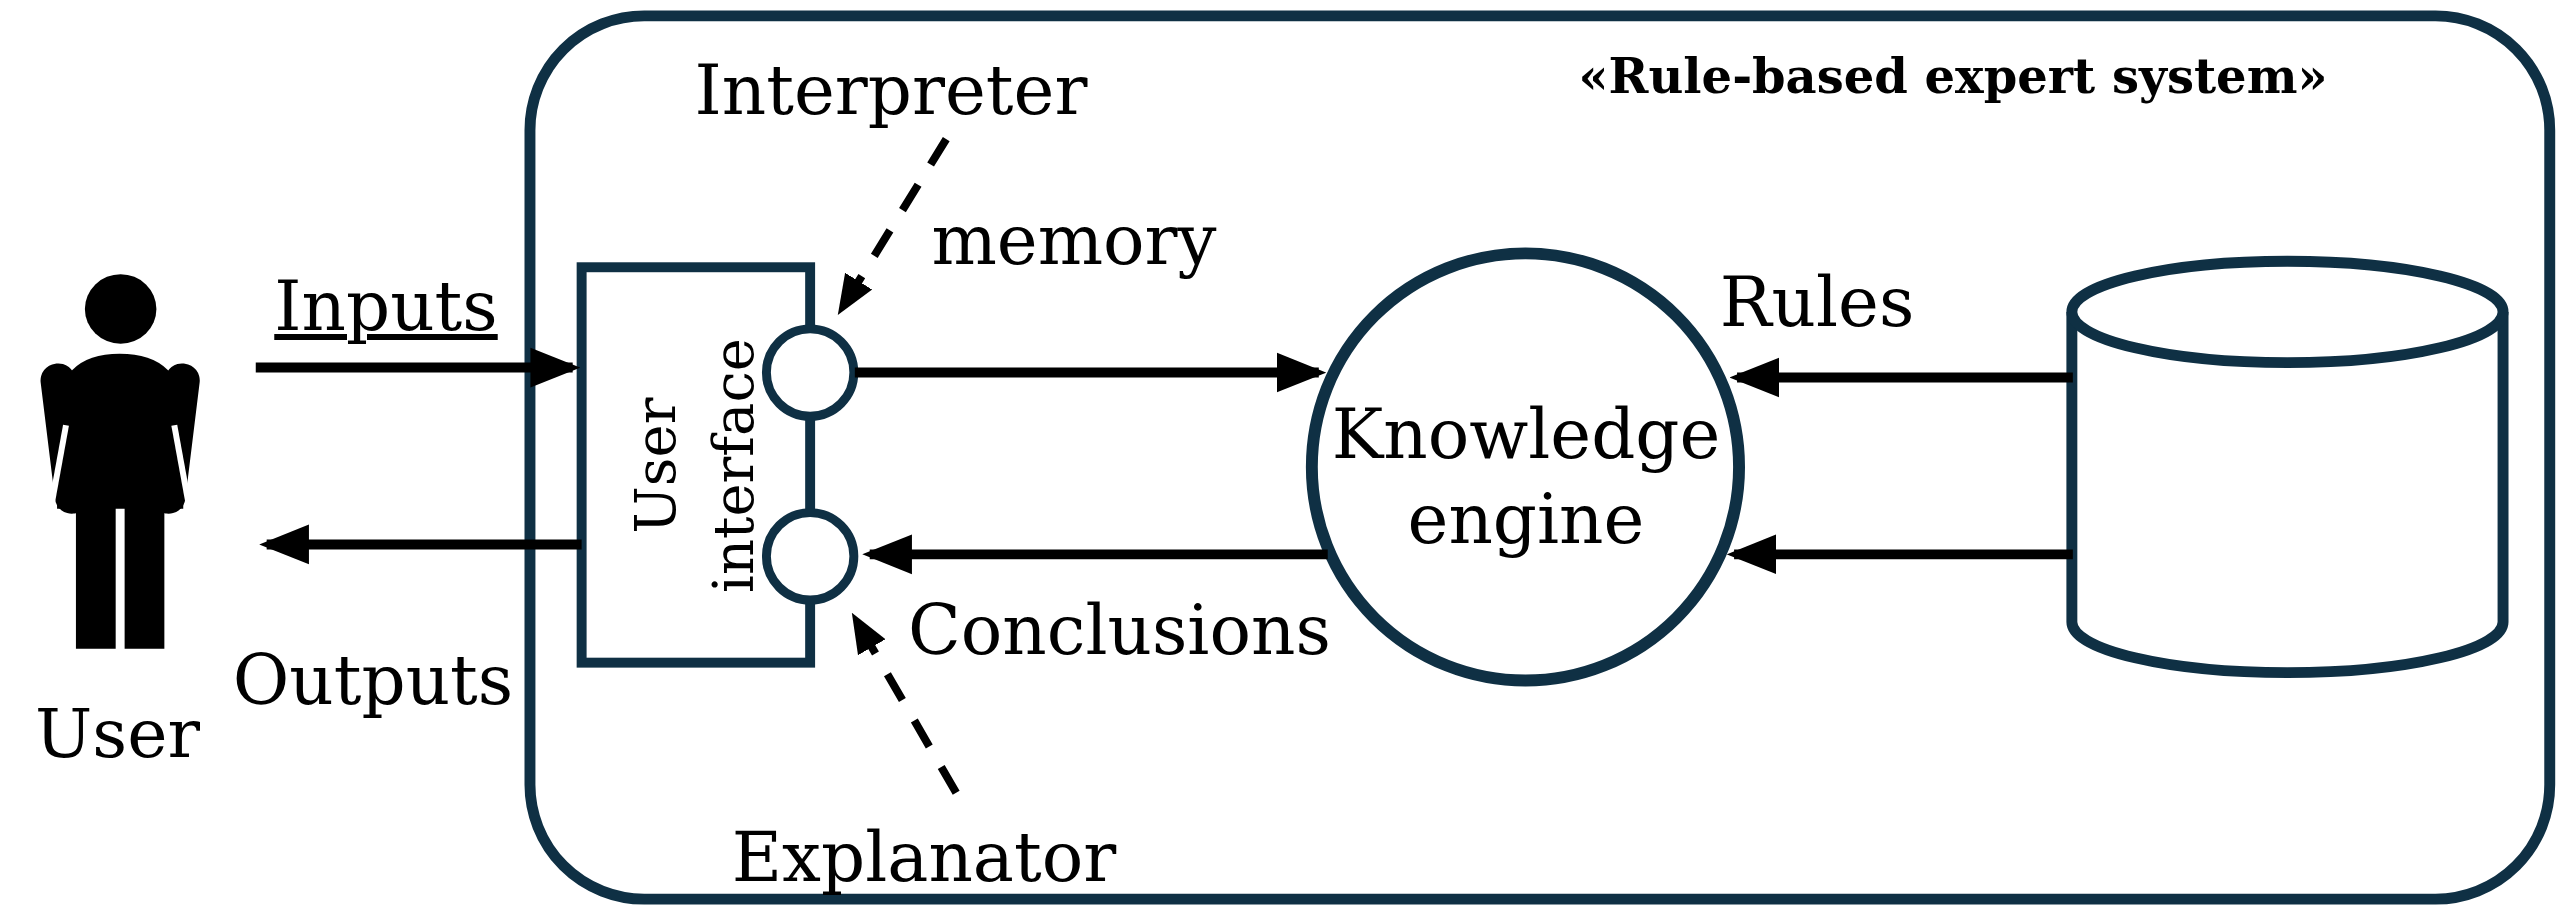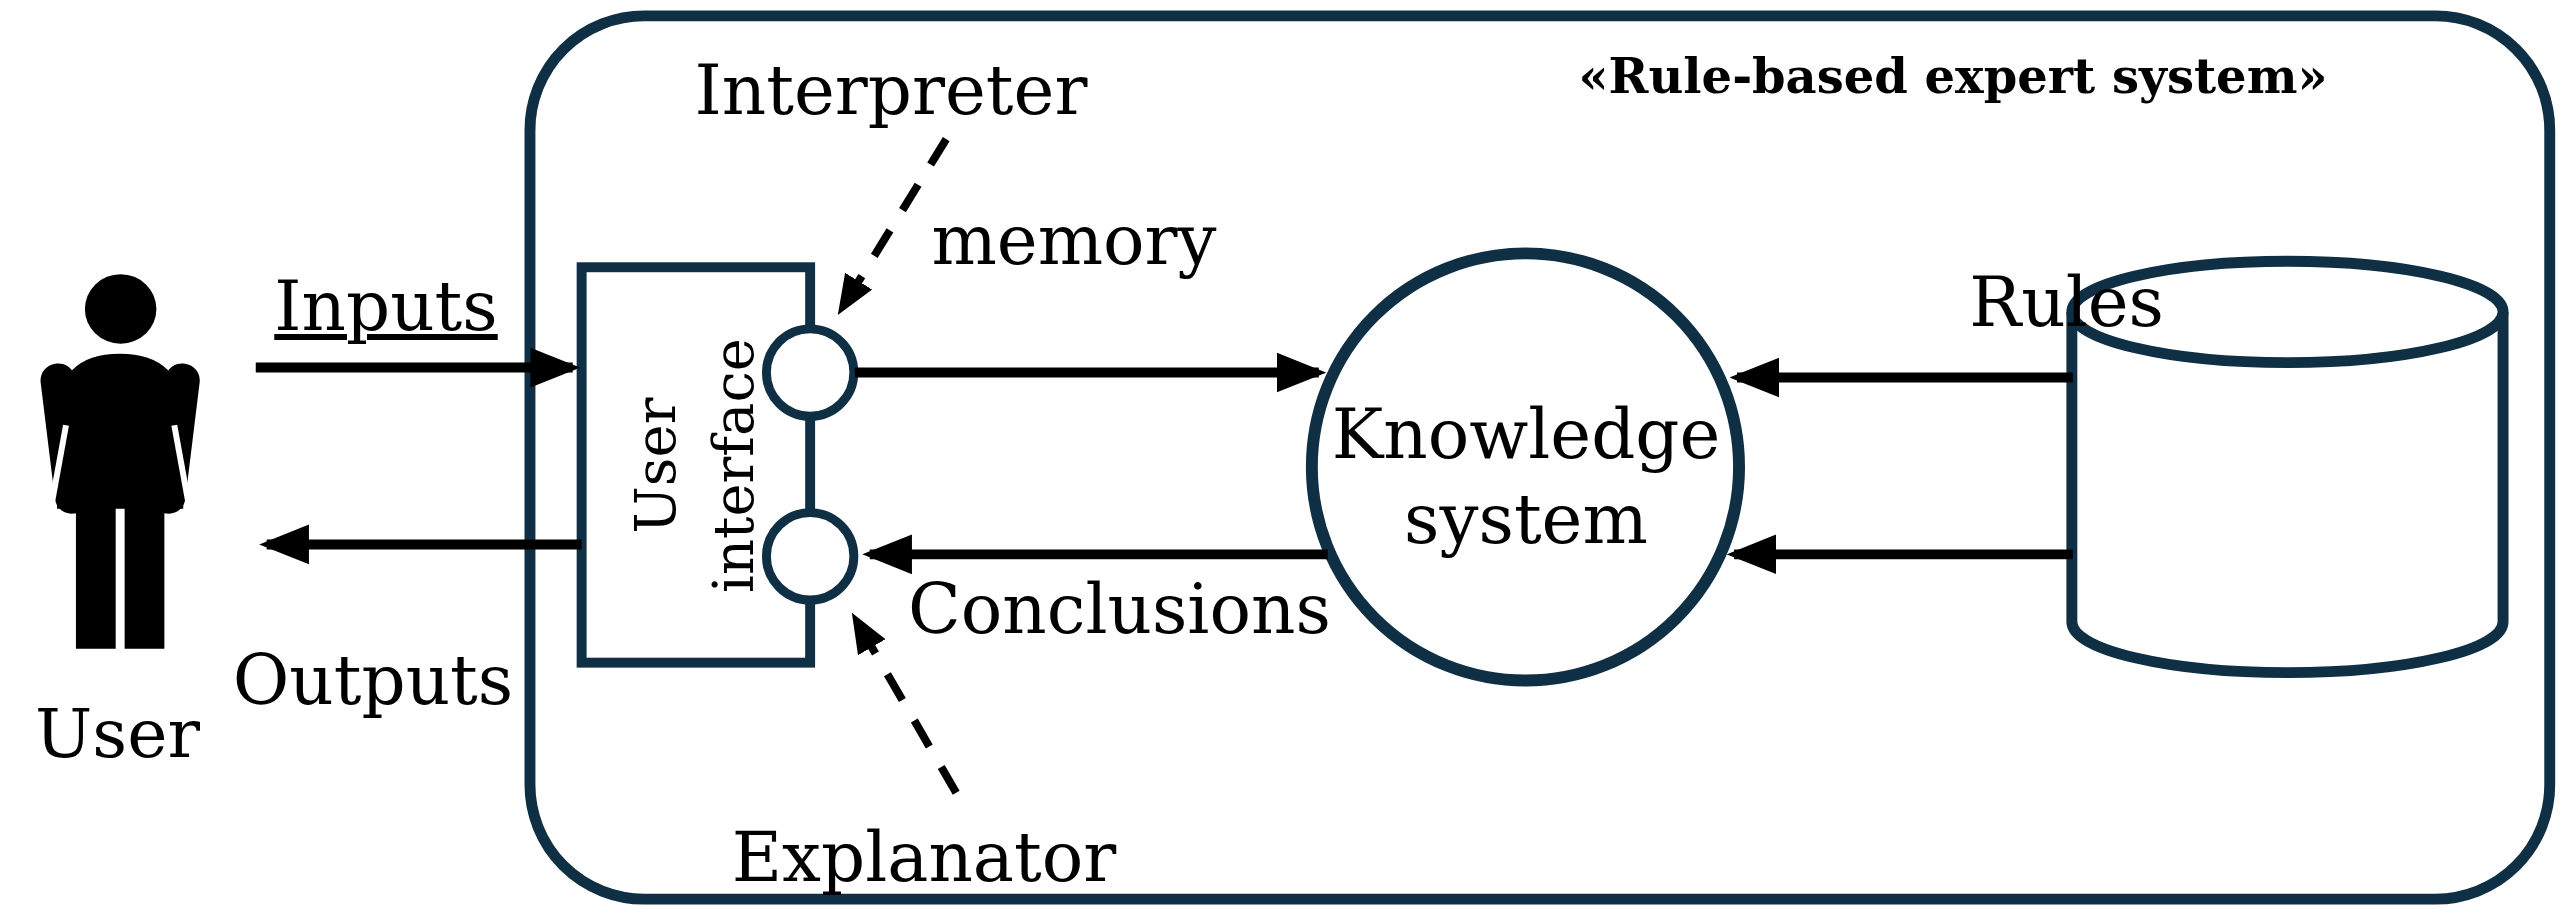--- a/index.html
+++ b/index.html
@@ -17,26 +17,26 @@
     color:#000;
     text-align:center;
     font-size:69px;
     line-height:1.12;
     white-space:nowrap;
     z-index:5;
   }
   .t-title{left:1451px;top:50px;width:1004px;font-size:48px;font-weight:bold;}
   .t-interpreter{left:692px;top:52px;width:398px;}
   .t-working{left:875px;top:197px;width:398px;line-height:87px;}
-  .t-conclusions{left:908px;top:571px;width:398px;}
+  .t-conclusions{left:908px;top:592px;width:398px;}
   .t-explanator{left:725px;top:819px;width:398px;}
   .t-inputs{left:237px;top:268px;width:298px;text-decoration:underline;}
   .t-outputs{left:224px;top:642px;width:298px;}
   .t-user{left:8px;top:696px;width:219px;font-size:68px;}
-  .t-rules{left:1866px;top:264px;width:298px;text-align:right;}
+  .t-rules{left:1668px;top:264px;width:298px;}
   .t-facts{left:1751px;top:600px;width:298px;}
   .t-inference{left:1327px;top:392px;width:398px;line-height:85px;}
   .t-kb{left:2089px;top:419px;width:398px;line-height:85px;}
   .t-ui{
     left:517px;top:386px;width:358px;height:159px;
     font-size:56px;line-height:78px;
     transform:rotate(-90deg);
   }
 </style>
 </head>
@@ -101,21 +101,21 @@
 
   <div class="lbl t-outputs">Outputs</div>
 
   <div class="lbl t-user">User</div>
 
   <div class="lbl t-rules">Rules</div>
 
 
   <div class="lbl t-inference">
     <div>Knowledge</div>
-    <div>system</div>
+    <div>engine</div>
   </div>
 
 
   <div class="lbl t-ui">
     <div>User</div>
     <div>interface</div>
   </div>
 
 </div>
 

